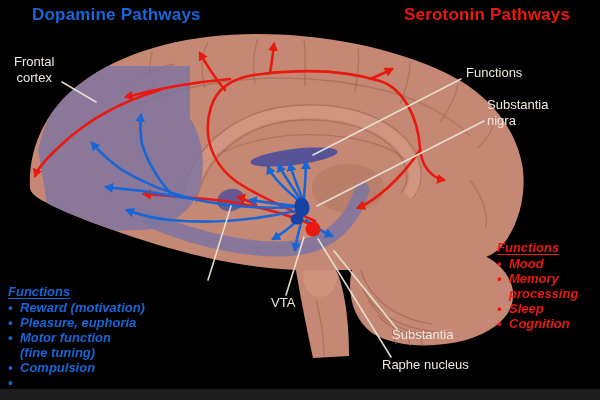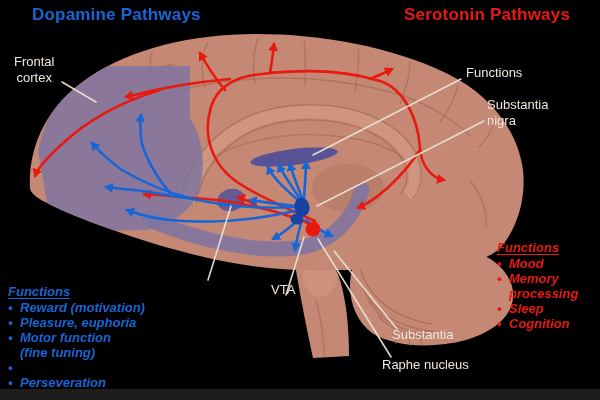--- a/index.html
+++ b/index.html
@@ -144,21 +144,21 @@
   </svg>
 
   <div class="hdr da-text" style="left:32px;top:6px;text-align:center;">Dopamine Pathways</div>
   <div class="hdr se-text" style="left:404px;top:6px;">Serotonin Pathways</div>
 
   <div class="lbl" style="left:14px;top:54px;text-align:center;">Frontal
 cortex</div>
   <div class="lbl" style="left:466px;top:65px;">Functions</div>
   <div class="lbl" style="left:487px;top:97px;">Substantia
 nigra</div>
-  <div class="lbl" style="left:271px;top:282px;text-align:center;">VTA</div>
+  <div class="lbl" style="left:271px;top:295px;text-align:center;">VTA</div>
   <div class="lbl" style="left:392px;top:327px;">Substantia</div>
   <div class="lbl" style="left:382px;top:357px;">Raphe nucleus</div>
 
   <div class="fns da-text" style="left:8px;top:284px;">
     <div class="hd">Functions</div>
     <ul>
       <li>
           <span class="blt">•</span>
           <span class="txt">Reward (motivation)</span>
         </li>
@@ -166,24 +166,24 @@
           <span class="blt">•</span>
           <span class="txt">Pleasure, euphoria</span>
         </li>
       <li>
           <span class="blt">•</span>
           <span class="txt">Motor function
 (fine tuning)</span>
         </li>
       <li>
           <span class="blt">•</span>
-        </li>
-      <li>
-          <span class="blt">•</span>
-          <span class="txt">Perseveration</span>
+          <span class="txt">Compulsion</span>
+        </li>
+      <li>
+          <span class="blt">•</span>
         </li>
     </ul>
   </div>
 
   <div class="fns se-text" style="left:497px;top:240px;">
     <div class="hd">Functions</div>
     <ul>
       <li>
           <span class="blt">•</span>
           <span class="txt">Mood</span>

